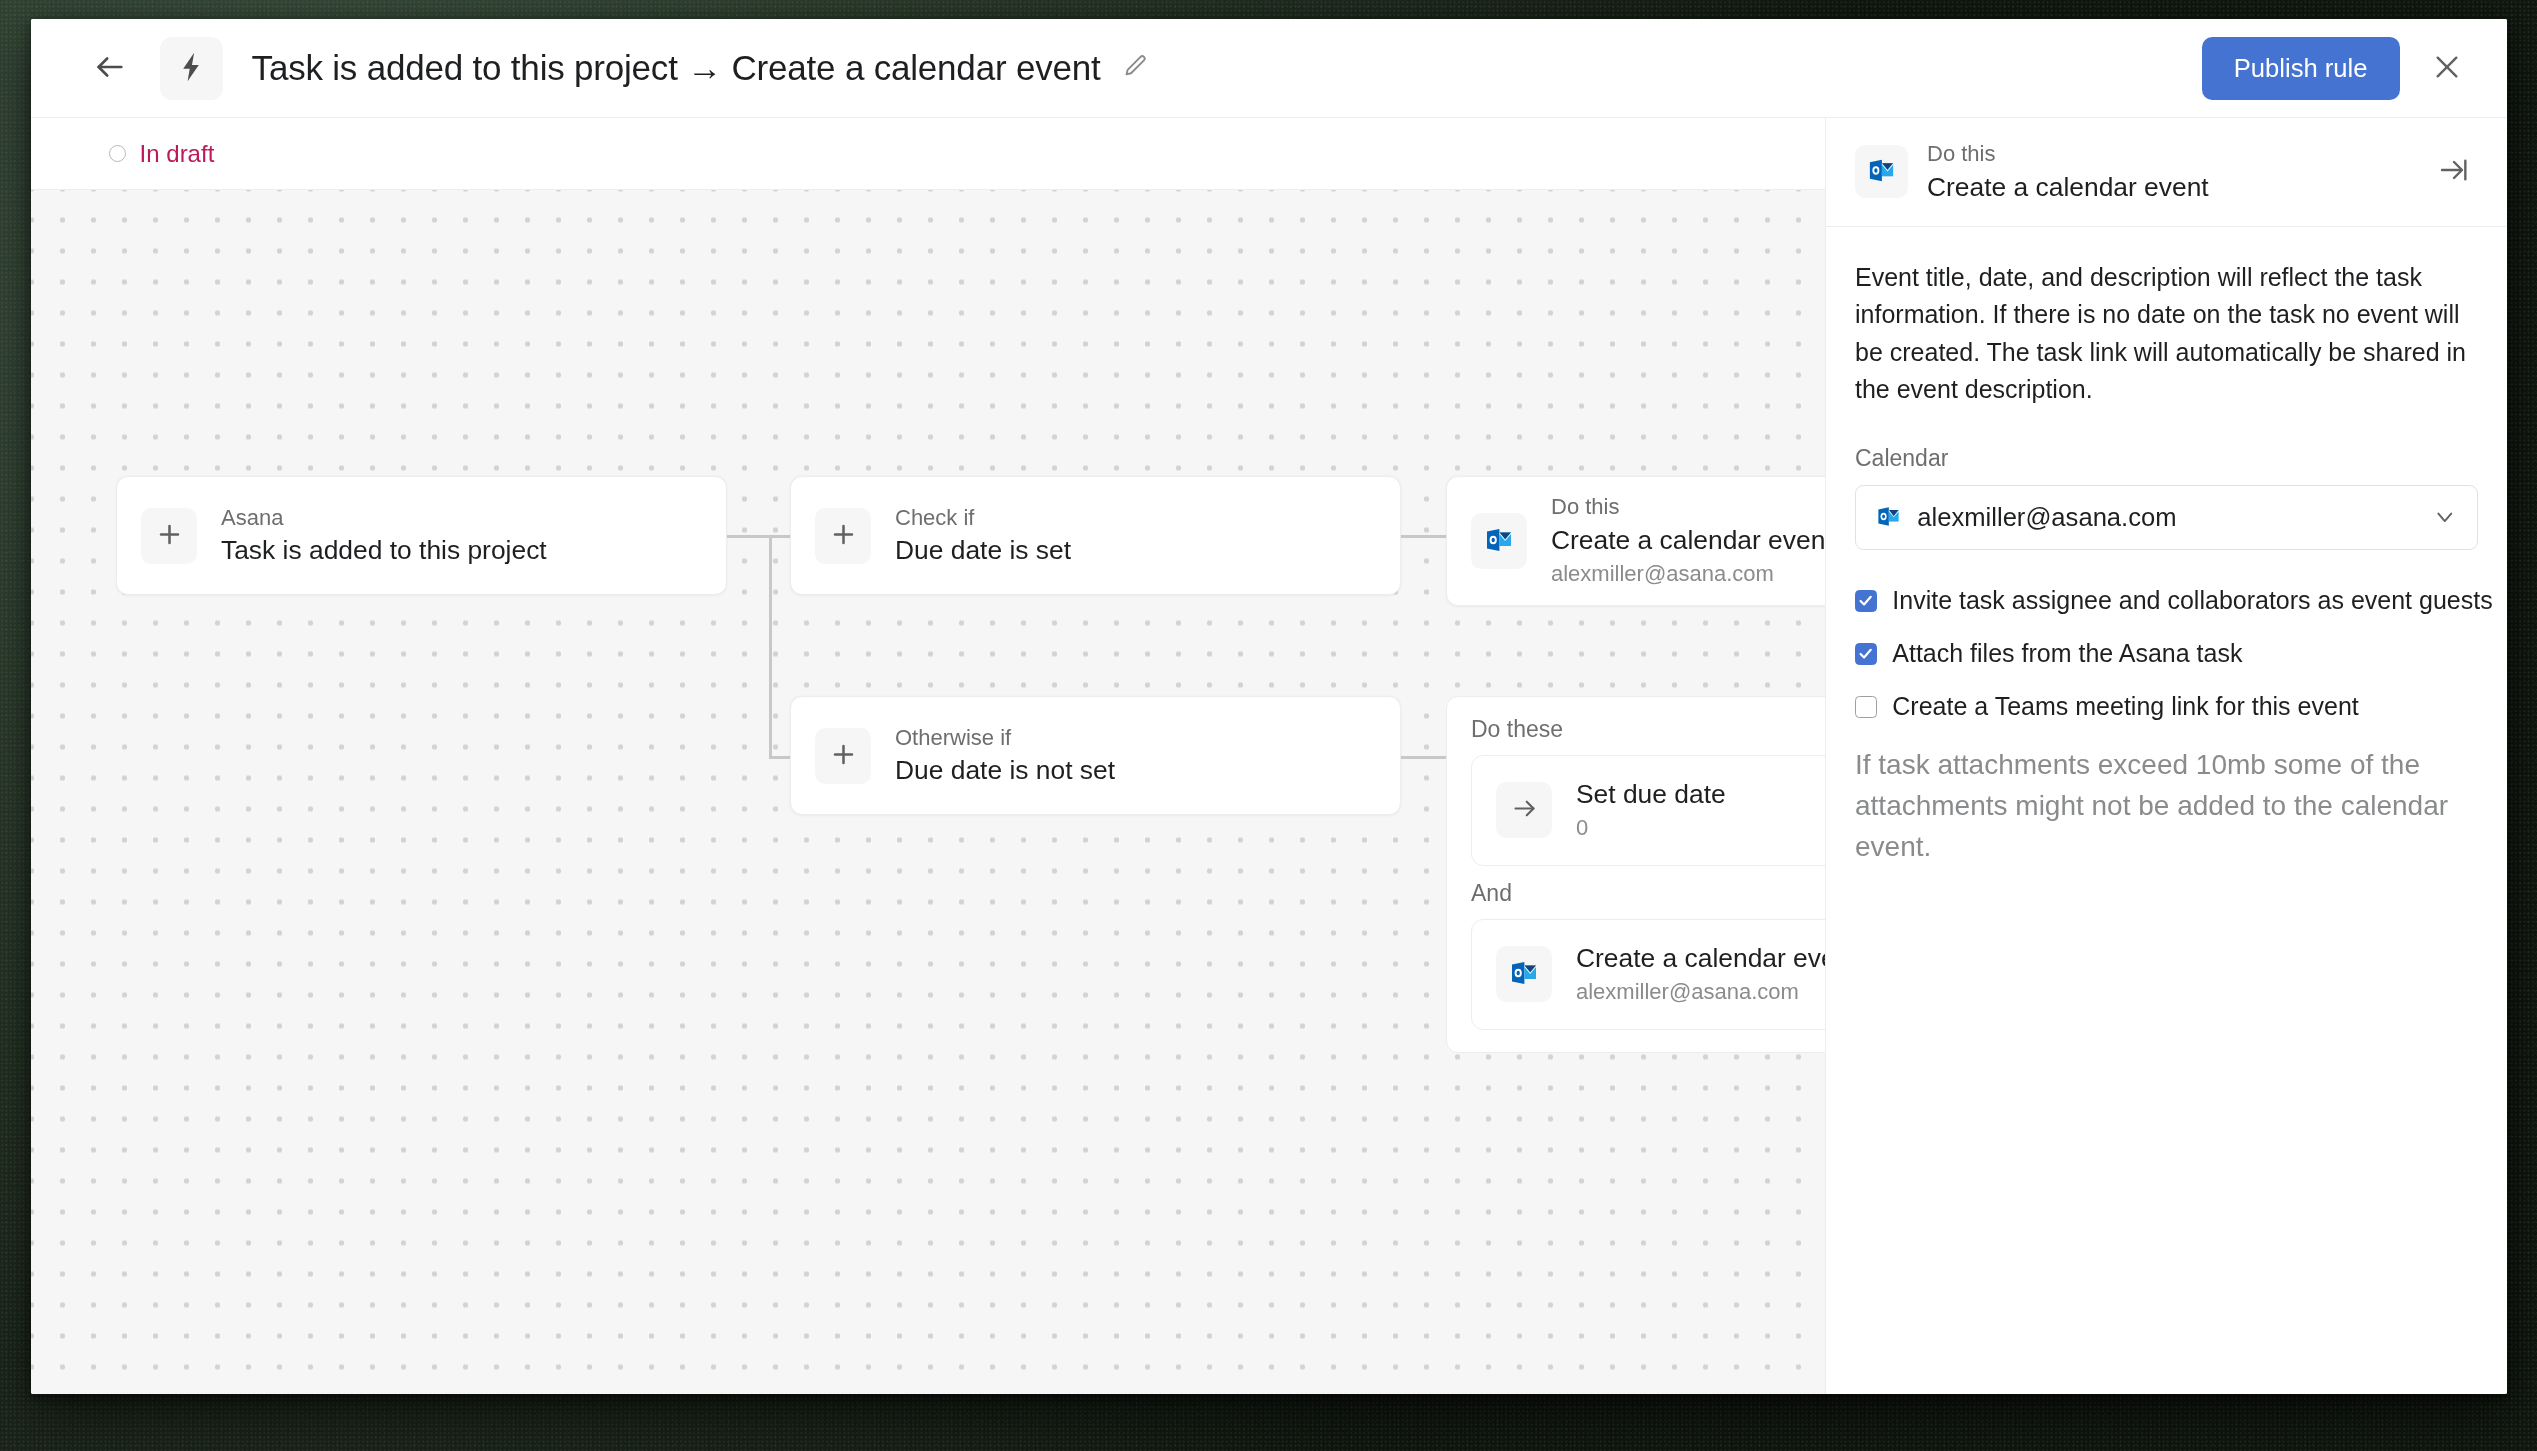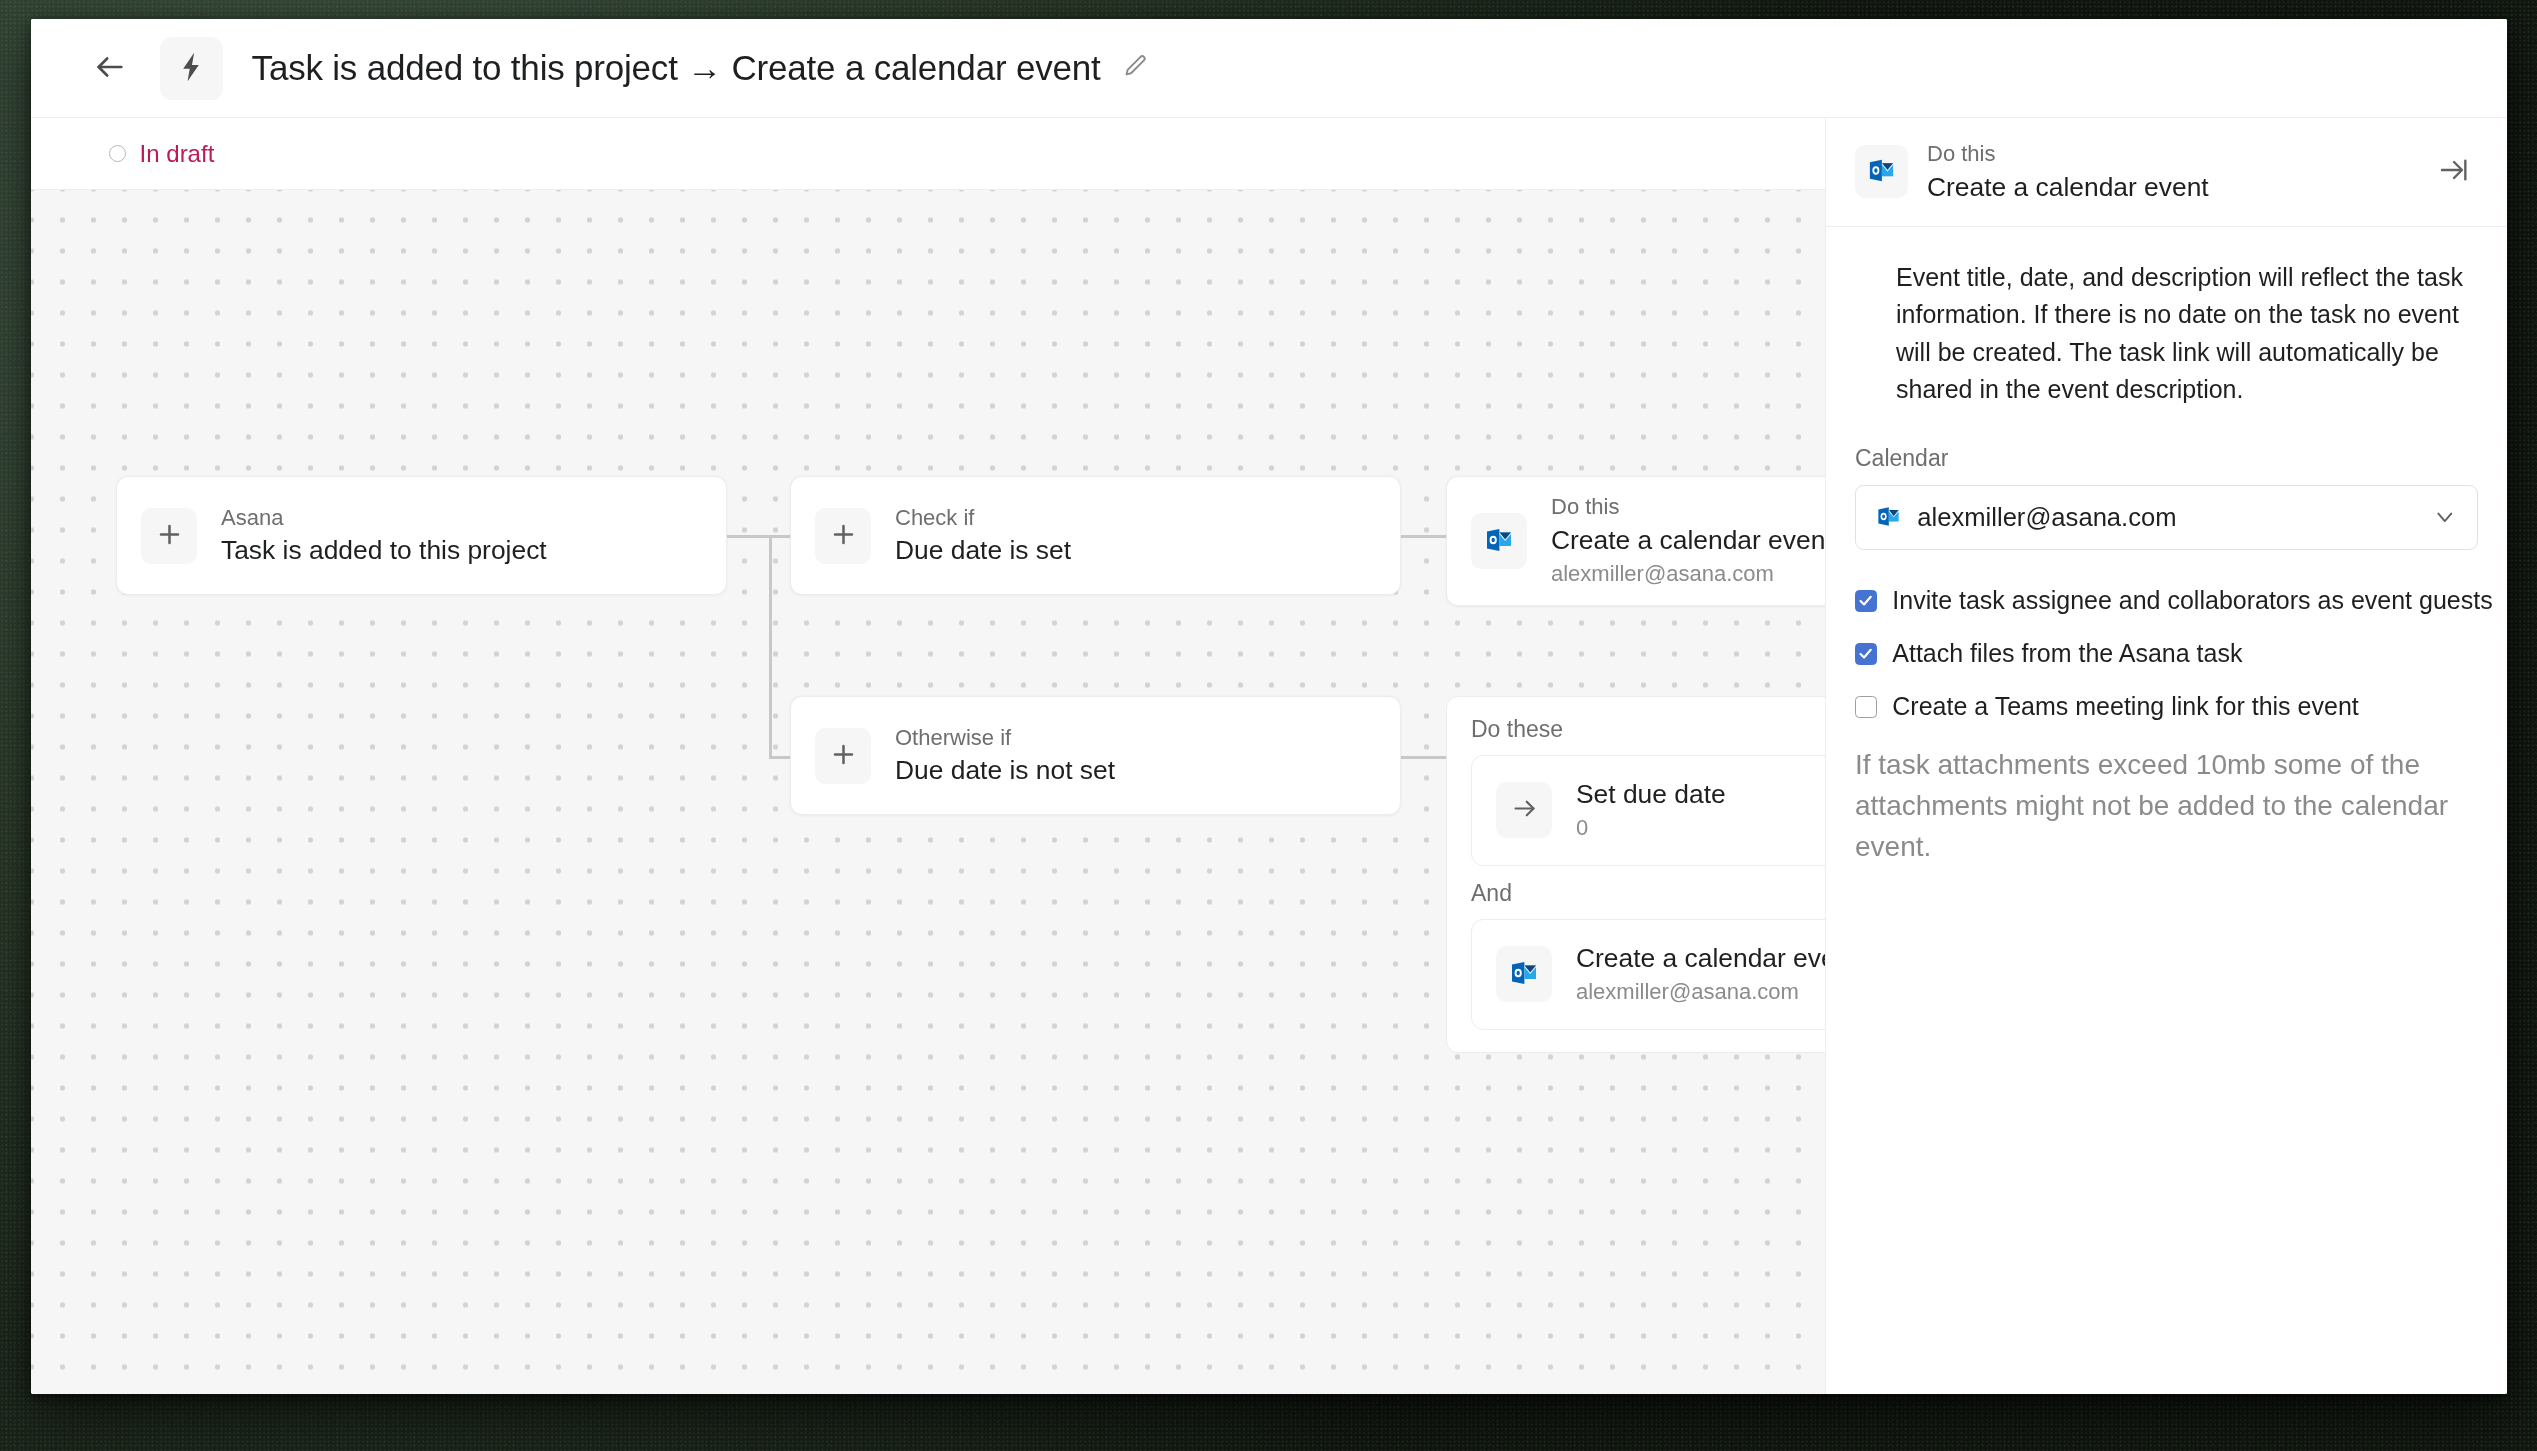--- a/index.html
+++ b/index.html
@@ -243,21 +243,20 @@
     cursor: pointer;
   }
 
   #panel-content { padding: 32px 29px 0 29px; }
 
   #panel-desc {
     font-size: 25px;
     line-height: 1.5;
     color: #1e1f21;
     margin-bottom: 36px;
-    margin-left: 41px;
   }
   #calendar-label {
     font-size: 23px;
     color: #6d6e6f;
     margin-bottom: 13.6px;
   }
   #calendar-select {
     height: 65px;
     border: 1.7px solid #e1e1e2;
     border-radius: 8.5px;
@@ -338,20 +337,31 @@
     <div id="rule-title">Task is added to this project → Create a calendar event</div>
 
     <div id="edit-title-btn">
       <span>
         <svg width="27" height="27" viewBox="0 0 24 24" fill="none" stroke="#8a8b8d" stroke-width="1.7" stroke-linecap="round" stroke-linejoin="round">
           <path d="M16.5 3.5a2.1 2.1 0 0 1 3 3L8 18l-4 1 1-4z"></path>
         </svg>
       </span>
     </div>
 
+    <div id="topbar-right">
+      <button id="publish-btn">Publish rule</button>
+      <div class="icon-btn" id="close-btn">
+        <span>
+          <svg width="32" height="32" viewBox="0 0 24 24" fill="none" stroke="#5f6163" stroke-width="1.8" stroke-linecap="round">
+            <line x1="5" y1="5" x2="19" y2="19"></line>
+              <line x1="19" y1="5" x2="5" y2="19"></line>
+          </svg>
+        </span>
+      </div>
+    </div>
   </div>
 
   <div id="body">
 
     <div id="left-col">
 
       <div id="status-bar">
         <span id="status-dot"></span>
         <span id="status-text">In draft</span>
       </div>

